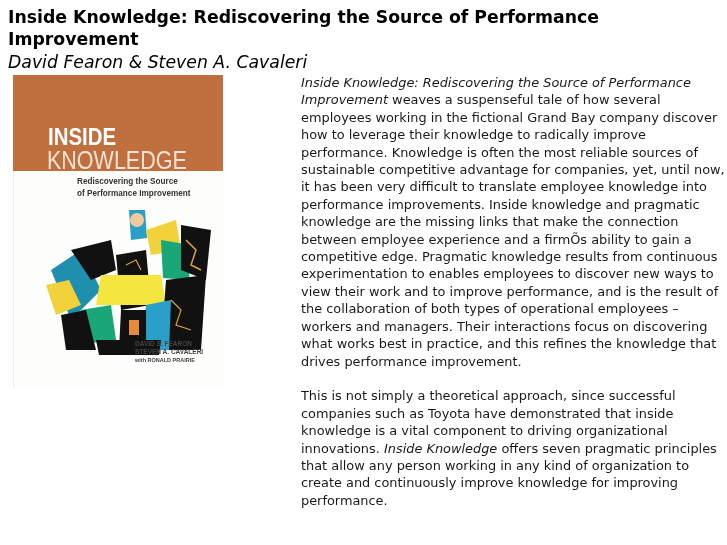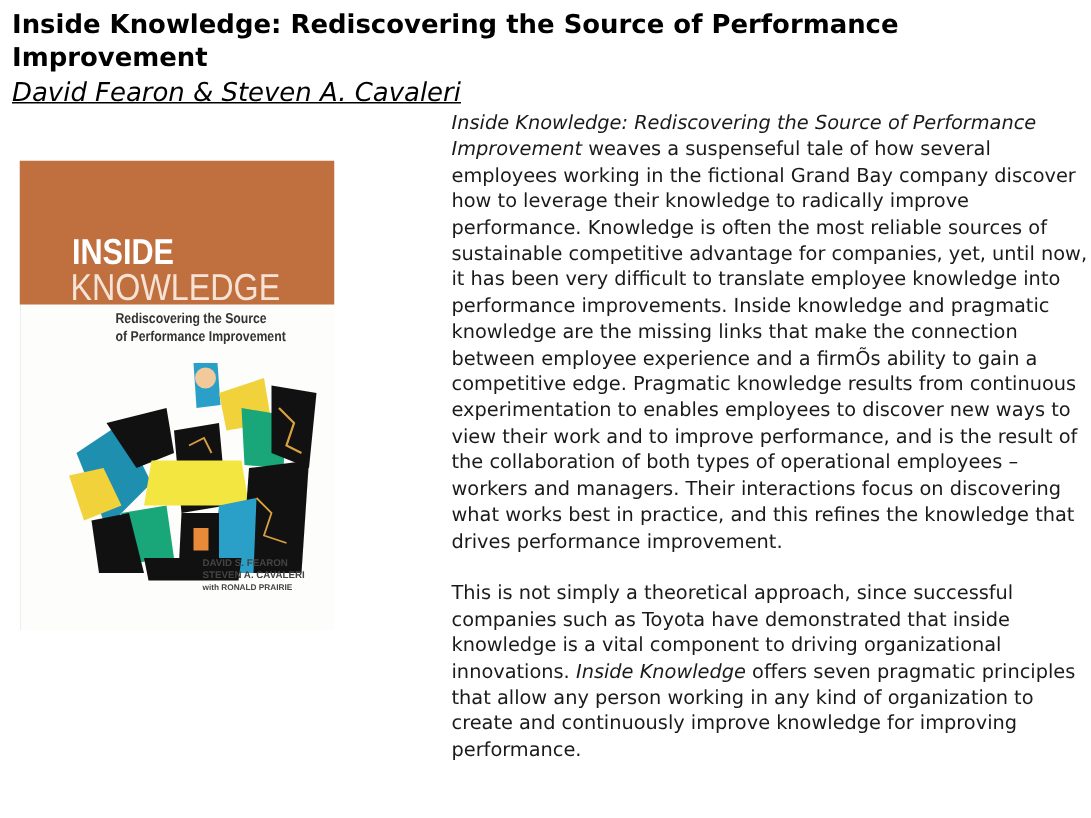--- a/index.html
+++ b/index.html
@@ -30,32 +30,30 @@
     .authors {
       position: absolute;
       left: 8px;
       top: 51px;
       font-family: "DejaVu Sans", sans-serif;
       font-style: italic;
       font-size: 17.3px;
       line-height: 22px;
       margin: 0;
       color: #000;
-      text-decoration: underline;
     }
     .cover {
       position: absolute;
       left: 13px;
       top: 75px;
       width: 210px;
       height: 313px;
       background: #fdfdfb;
       overflow: hidden;
       box-shadow: inset 1px 0 0 #eeeeee;
-      margin-top: 32px;
     }
     .cover-band {
       position: absolute;
       left: 0;
       top: 0;
       width: 210px;
       height: 96px;
       background: #c06f3f;
     }
     .cover-title1 {

